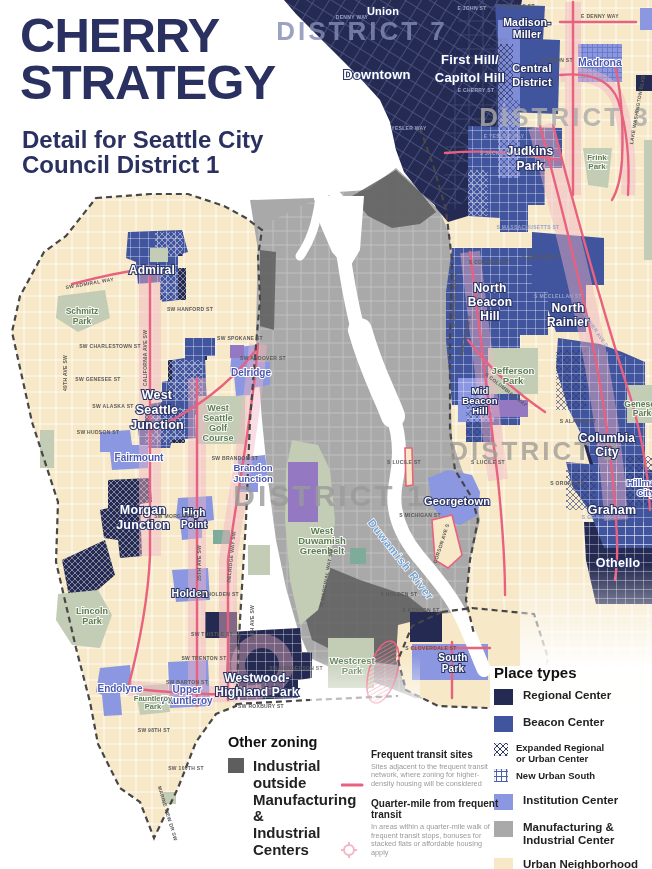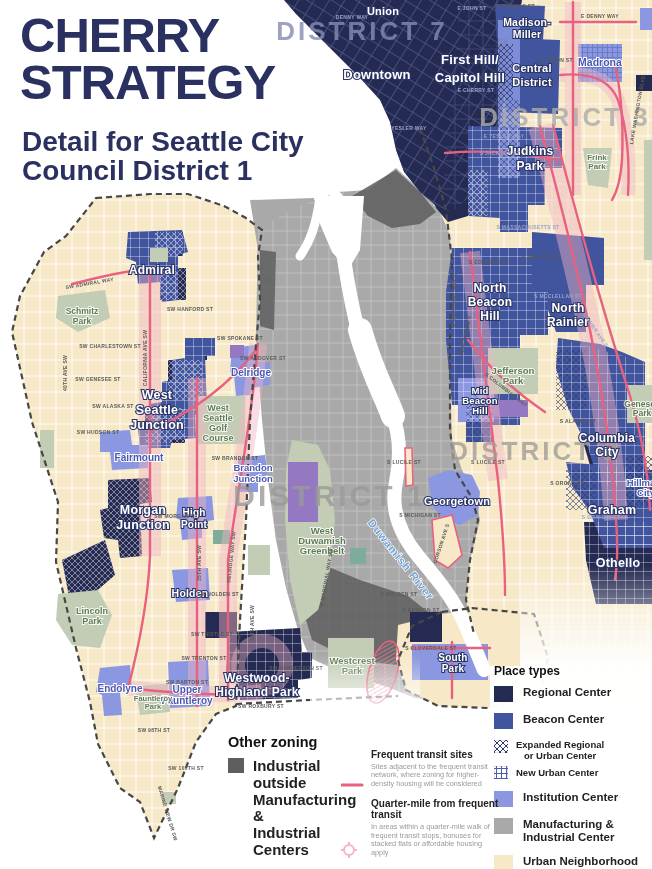--- a/index.html
+++ b/index.html
@@ -2,26 +2,26 @@
 <html><head>
 <meta charset="utf-8">
 <style>
   html,body{margin:0;padding:0;background:#e8e8e8;}
   .stage{position:relative;width:652px;height:869px;background:#ffffff;overflow:hidden;
          font-family:"Liberation Sans",sans-serif;}
   .stage svg.map{position:absolute;left:0;top:0;}
   
   .titleblock{position:absolute;left:20px;top:12px;width:320px;z-index:5;pointer-events:none;}
   .titleblock h1{margin:0;font-size:49px;line-height:.95;font-weight:800;letter-spacing:-1px;color:#2a3160;}
-  .titleblock h2{margin:22px 0 0 2px;font-size:28px;line-height:1.05;font-weight:800;color:#2a3160;}
+  .titleblock h2{margin:22px 0 0 2px;font-size:24px;line-height:1.05;font-weight:800;color:#2a3160;}
   
   .legend{position:absolute;z-index:6;color:#1c1c1c;}
-  .legend h3{margin:0 0 8px 0;font-size:12px;font-weight:800;color:#111;}
+  .legend h3{margin:0 0 8px 0;font-size:15px;font-weight:800;color:#111;}
   .lrow{display:flex;align-items:flex-start;margin-bottom:11px;}
-  .lrow.small{margin-bottom:5px;text-align:center;}
+  .lrow.small{margin-bottom:5px;}
   .swatch{width:19px;height:16px;flex:0 0 19px;margin-right:10px;margin-top:0px;}
   .swatch.sm{width:14px;height:13px;flex:0 0 14px;margin-right:8px;}
   .llabel{font-size:11.5px;font-weight:700;line-height:1.12;color:#222;}
   .llabel.sm{font-size:9.5px;}
   .legend-place{left:494px;top:664px;width:158px;}
   .legend-other{left:228px;top:734px;width:118px;}
   .legend-other h3{font-size:14.5px;}
   .legend-other .llabel{font-size:15px;}
   .legend-other .swatch{width:16px;height:15px;flex:0 0 16px;margin-right:9px;}
   .legend-transit{left:341px;top:749px;width:158px;}
@@ -430,21 +430,21 @@
     <div class="llabel sm">
       <span>Expanded Regional</span><br>
       <span>or Urban Center</span>
     </div>
   </div>
   <div class="lrow small">
     <svg class="swatch sm" width="14" height="13">
           <rect width="14" height="13" fill="#fff" stroke="#999" stroke-width=".5"></rect>
           <rect width="14" height="13" fill="url(#pGridB)"></rect>
         </svg>
-    <div class="llabel sm" style="padding-top:2px;">New Urban Center</div>
+    <div class="llabel sm" style="padding-top:2px;">New Urban South</div>
   </div>
   <div class="lrow" style="margin-top:12px;">
     <div class="swatch" style="background: rgb(139, 151, 224);"></div>
     <div class="llabel">Institution Center</div>
   </div>
   <div class="lrow">
     <div class="swatch" style="background: rgb(169, 169, 169);"></div>
     <div class="llabel">
       <span>Manufacturing &amp;</span><br>
       <span>Industrial Center</span>

